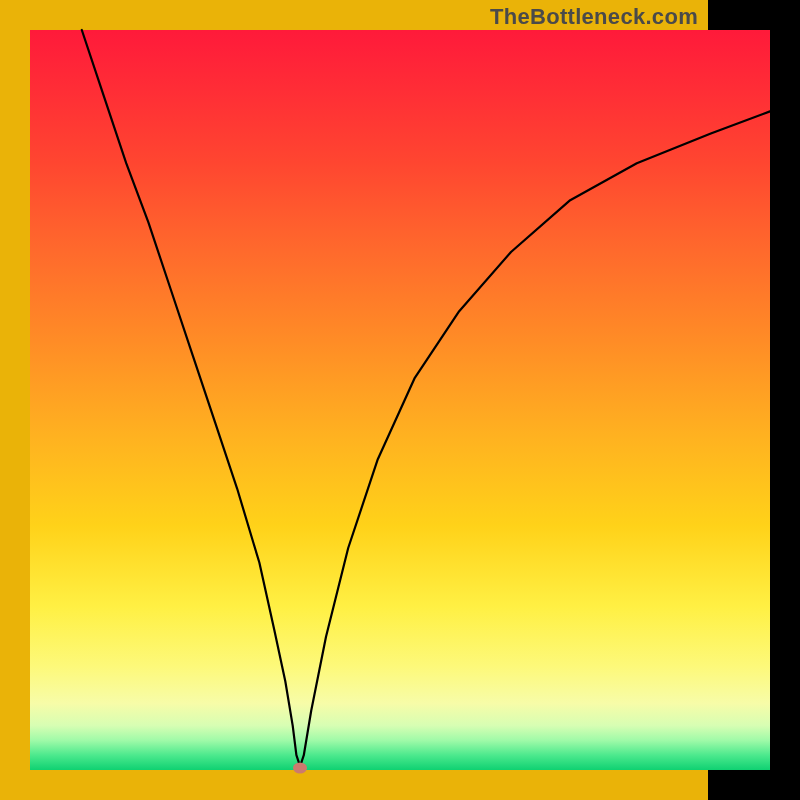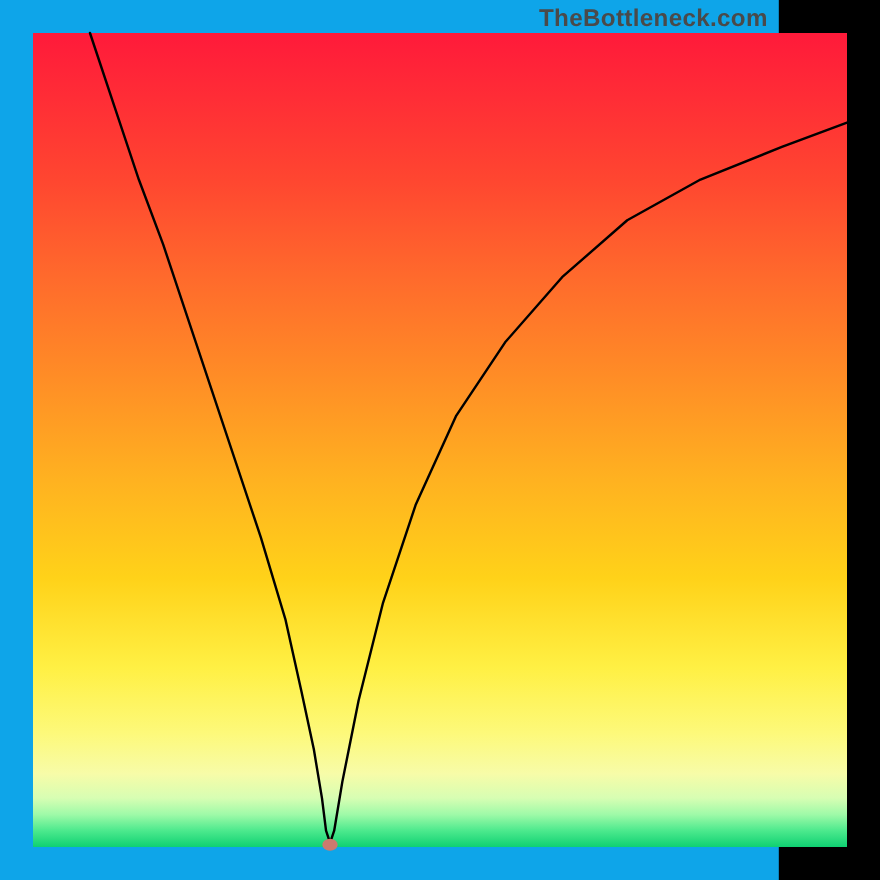--- a/index.html
+++ b/index.html
@@ -1,21 +1,21 @@
 <!DOCTYPE html>
 <html><head>
 <meta charset="utf-8">
 <style>
   * { margin: 0; padding: 0; box-sizing: border-box; }
   html, body { width: 800px; height: 800px; overflow: hidden; background: #000; }
   .frame {
     position: relative;
     width: 708px;
     height: 800px;
-    background: #0ea5e9;
+    background: #eab308;
   }
   .plot-area {
     position: absolute;
     left: 30px;
     top: 30px;
     width: 740px;
     height: 740px;
     background: linear-gradient(to bottom,
       #ff1a3a 0%,
       #ff2d36 8%,

